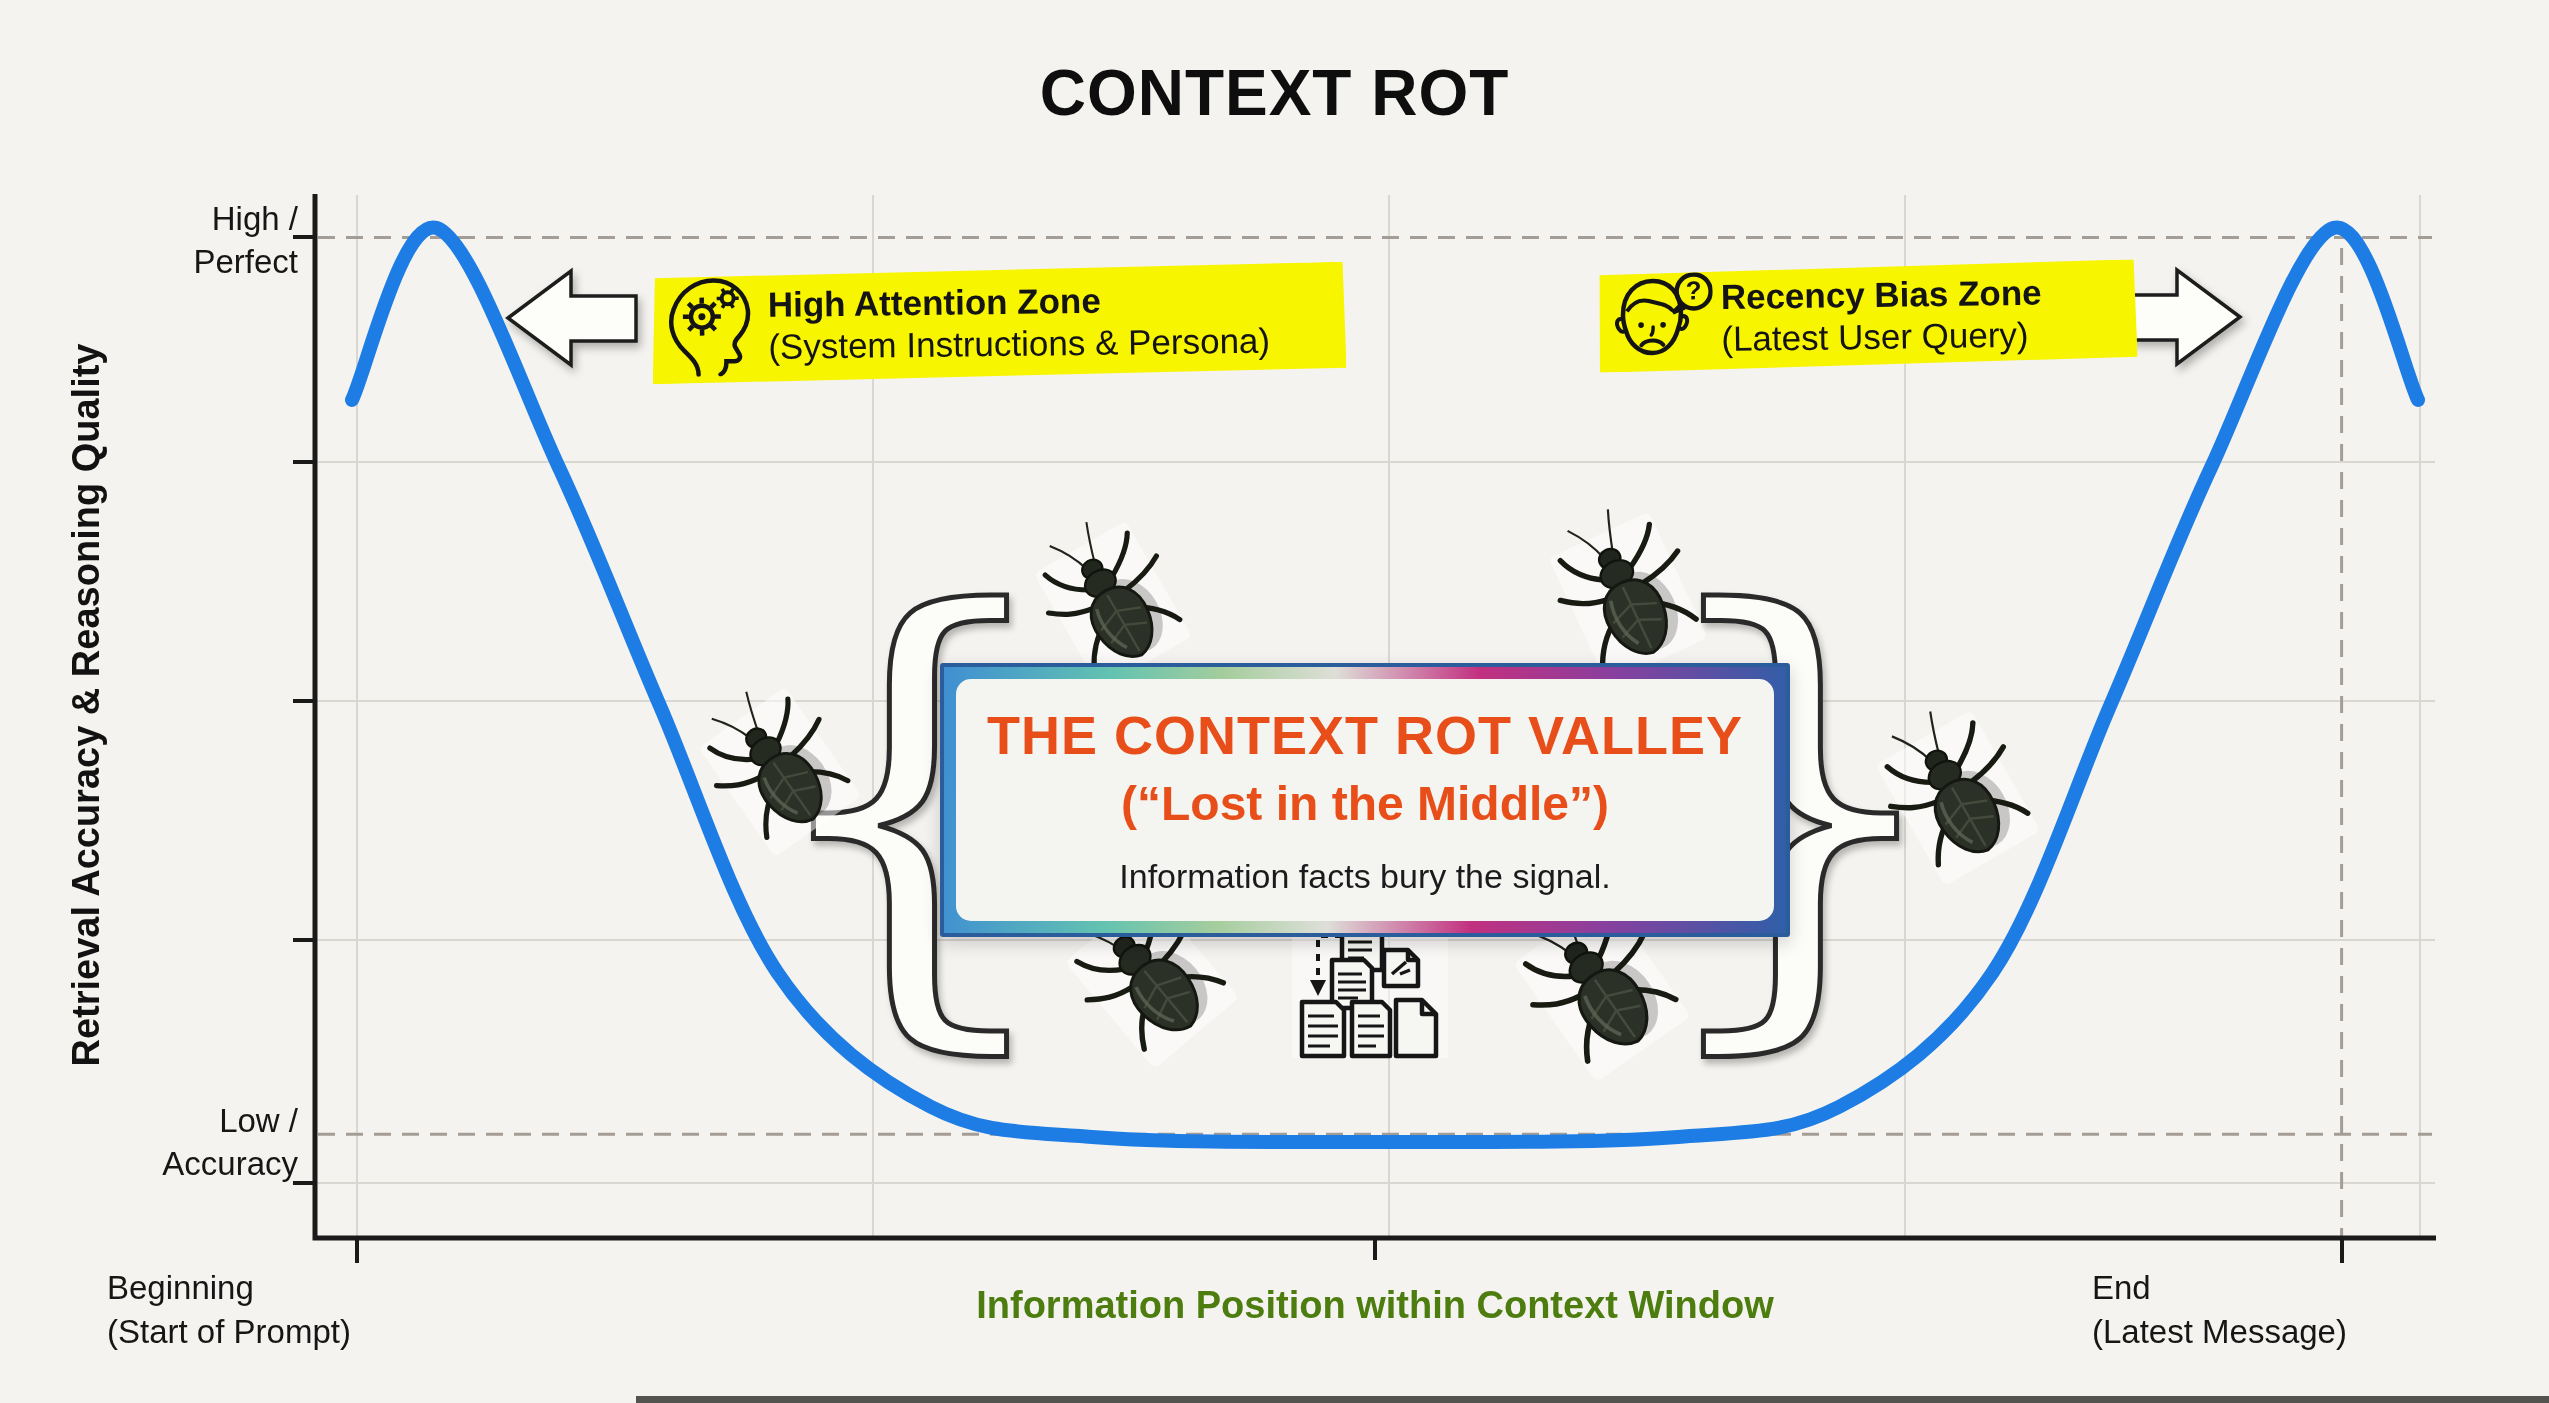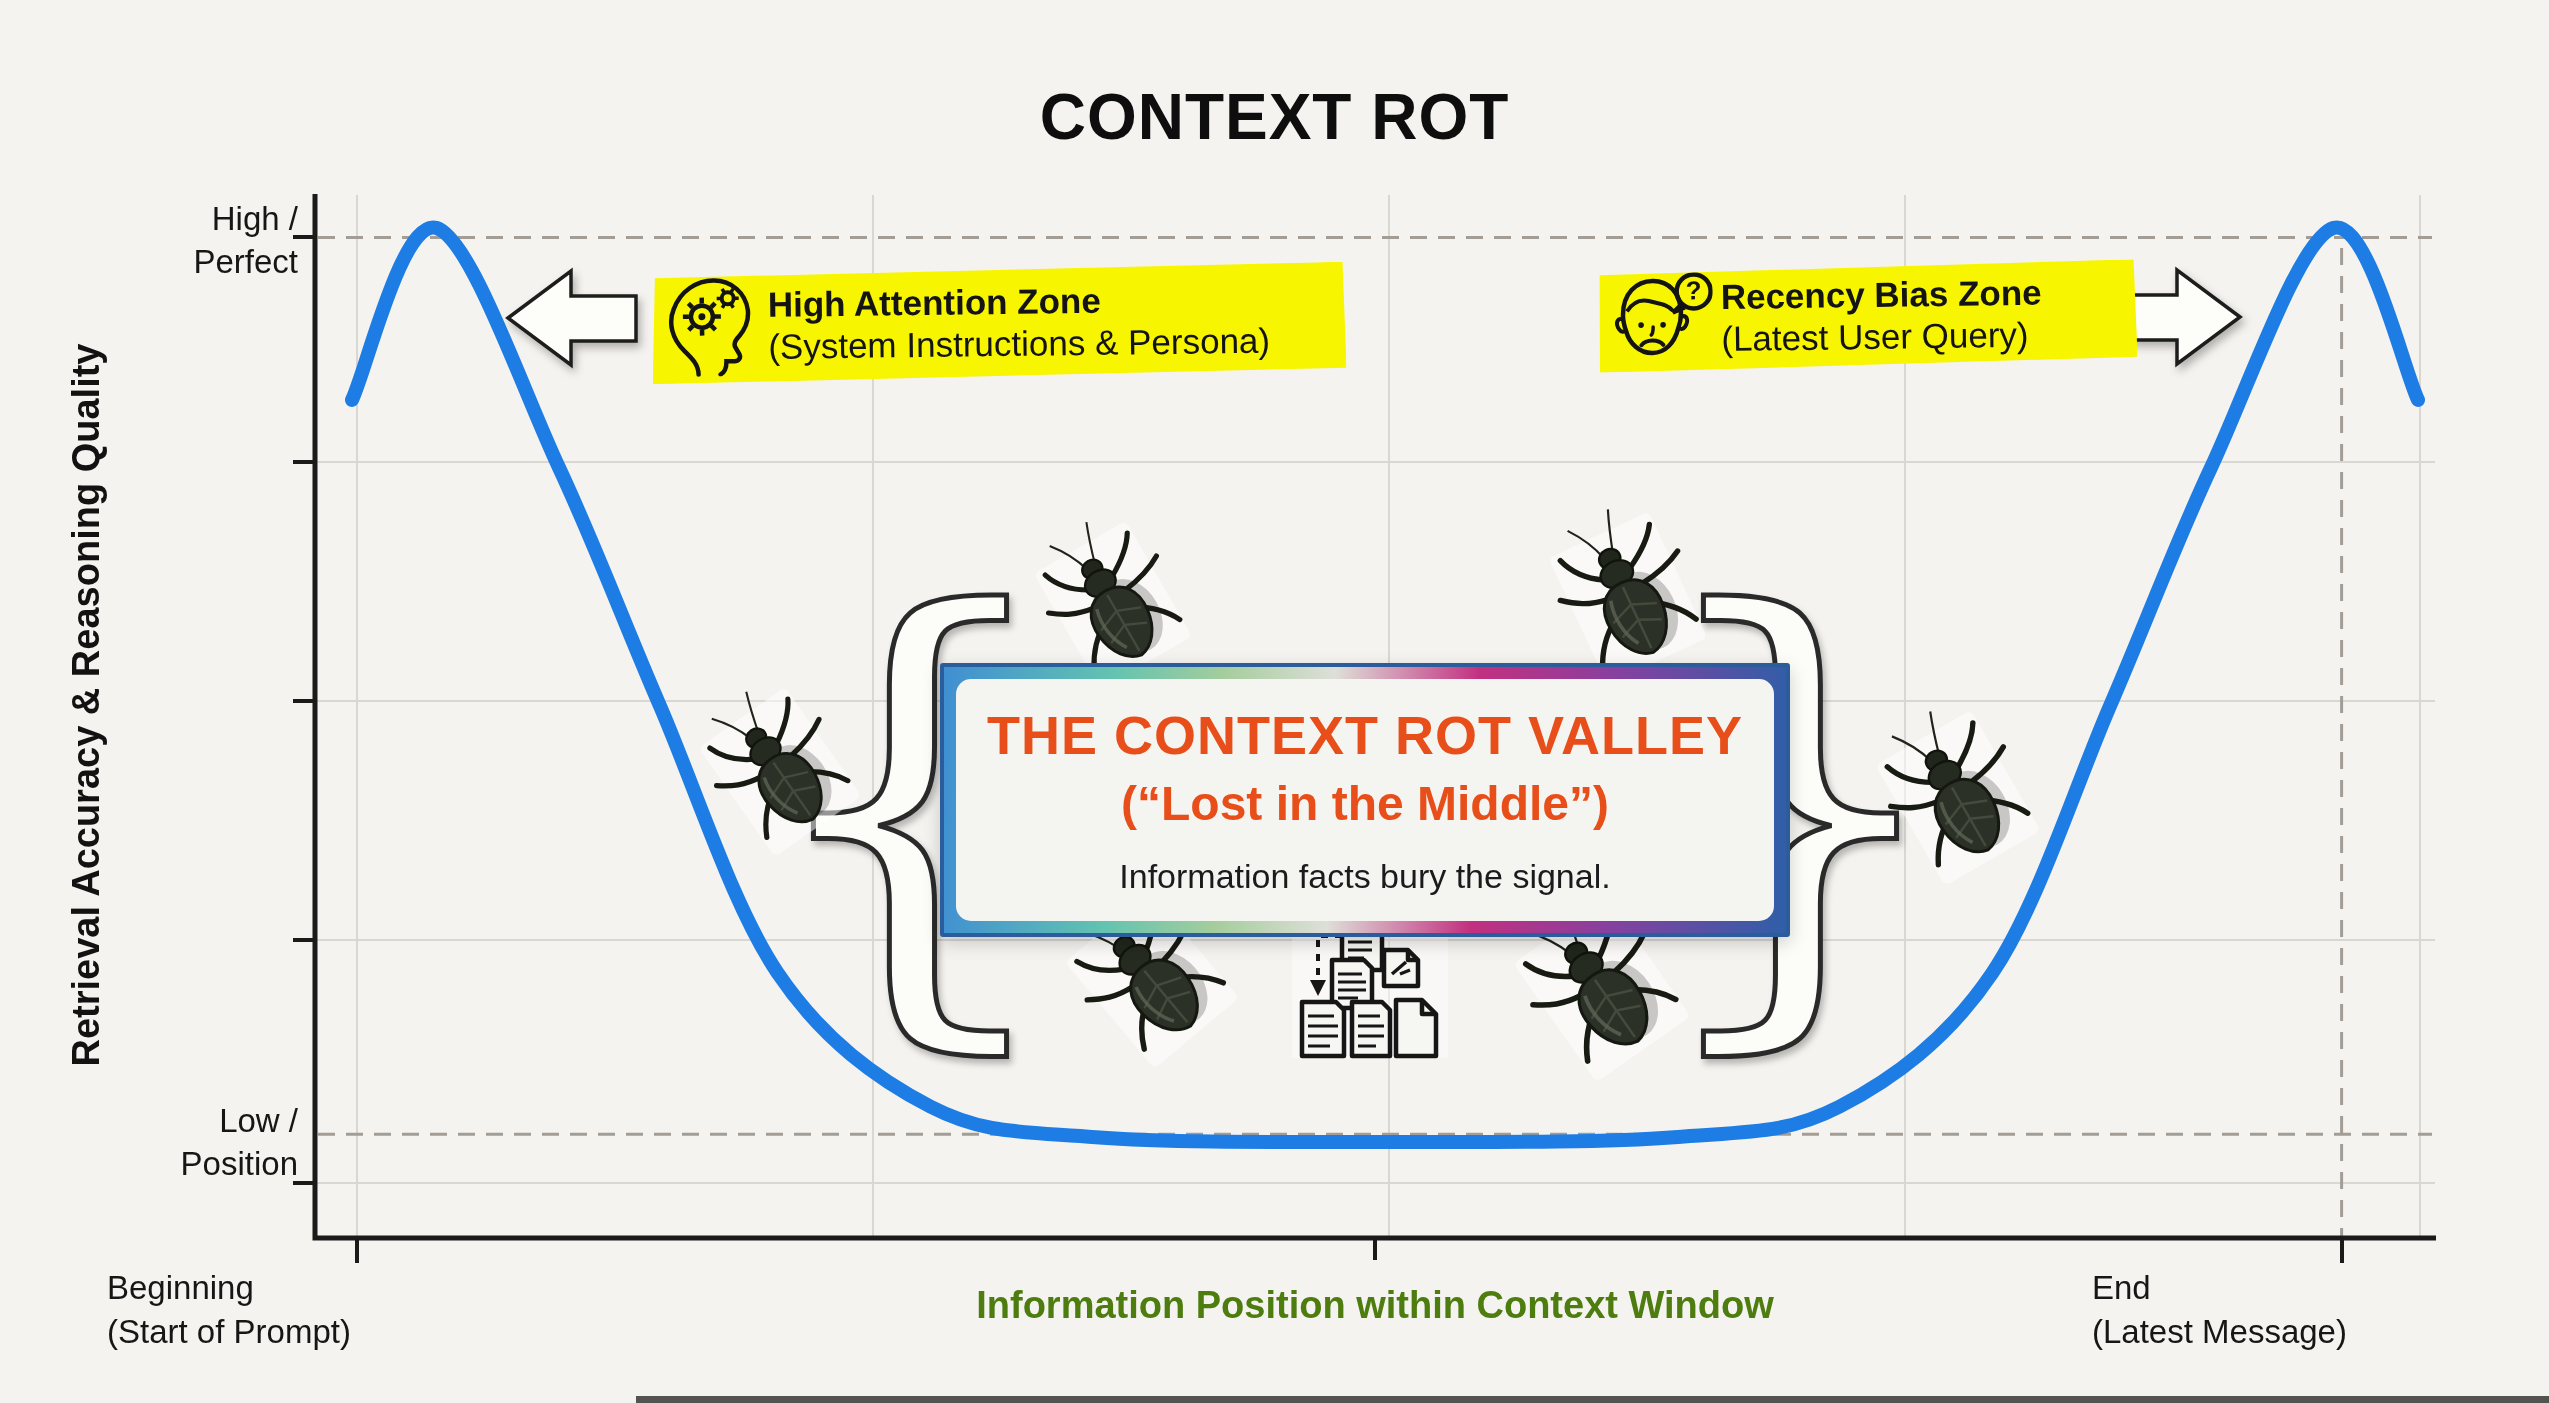--- a/index.html
+++ b/index.html
@@ -1,20 +1,20 @@
 <!DOCTYPE html>
 <html><head>
 <meta charset="utf-8">
 <style>
   html,body{margin:0;padding:0;background:#e8e8e4;}
   .stage{position:relative;width:2549px;height:1403px;background:#f4f3ef;overflow:hidden;
          font-family:"Liberation Sans",sans-serif;color:#161616;}
   .abs{position:absolute;}
   .title{left:0;top:56px;width:2549px;text-align:center;font-size:64px;font-weight:bold;
-         letter-spacing:1px;color:#0e0e0e;margin-top:24px;}
+         letter-spacing:1px;color:#0e0e0e;}
   .ytitle{left:-512px;top:682px;width:1200px;height:46px;text-align:center;
           transform:rotate(-90deg);font-size:38px;font-weight:bold;color:#121212;}
   .ylab{width:240px;left:58px;text-align:right;font-size:33px;line-height:1.3;color:#161616;}
   .xlab{text-align:left;font-size:33px;line-height:1.34;color:#161616;}
   .xtitle{left:315px;top:1284px;width:2120px;text-align:center;font-size:38px;font-weight:bold;color:#4d7c0f;}
   .zone{background:#f8f500;display:flex;align-items:center;color:#141414;}
   .zone-left{left:652px;top:266px;width:682px;height:114px;transform:rotate(-0.7deg);
              clip-path:polygon(0.5% 7%,99.6% 0%,100% 93%,0% 100%);padding-left:12px;gap:12px;}
   .zone-right{left:1597px;top:263px;width:534px;height:106px;transform:rotate(-0.8deg);
               clip-path:polygon(0.6% 8%,99.5% 0%,100% 92%,0.4% 100%);padding-left:6px;gap:8px;}
@@ -163,21 +163,21 @@
 
   <div class="abs title">CONTEXT ROT</div>
   <div class="abs ytitle">Retrieval Accuracy &amp; Reasoning Quality</div>
 
   <div class="abs ylab" style="top:198px;">
     <div>High /</div>
     <div>Perfect</div>
   </div>
   <div class="abs ylab" style="top:1100px;">
     <div>Low /</div>
-    <div>Position</div>
+    <div>Accuracy</div>
   </div>
 
   <div class="abs xlab" style="left:107px;top:1266px;width:500px;">
     <div>Beginning</div>
     <div>(Start of Prompt)</div>
   </div>
   <div class="abs xlab" style="left:2092px;top:1266px;width:500px;">
     <div>End</div>
     <div>(Latest Message)</div>
   </div>

